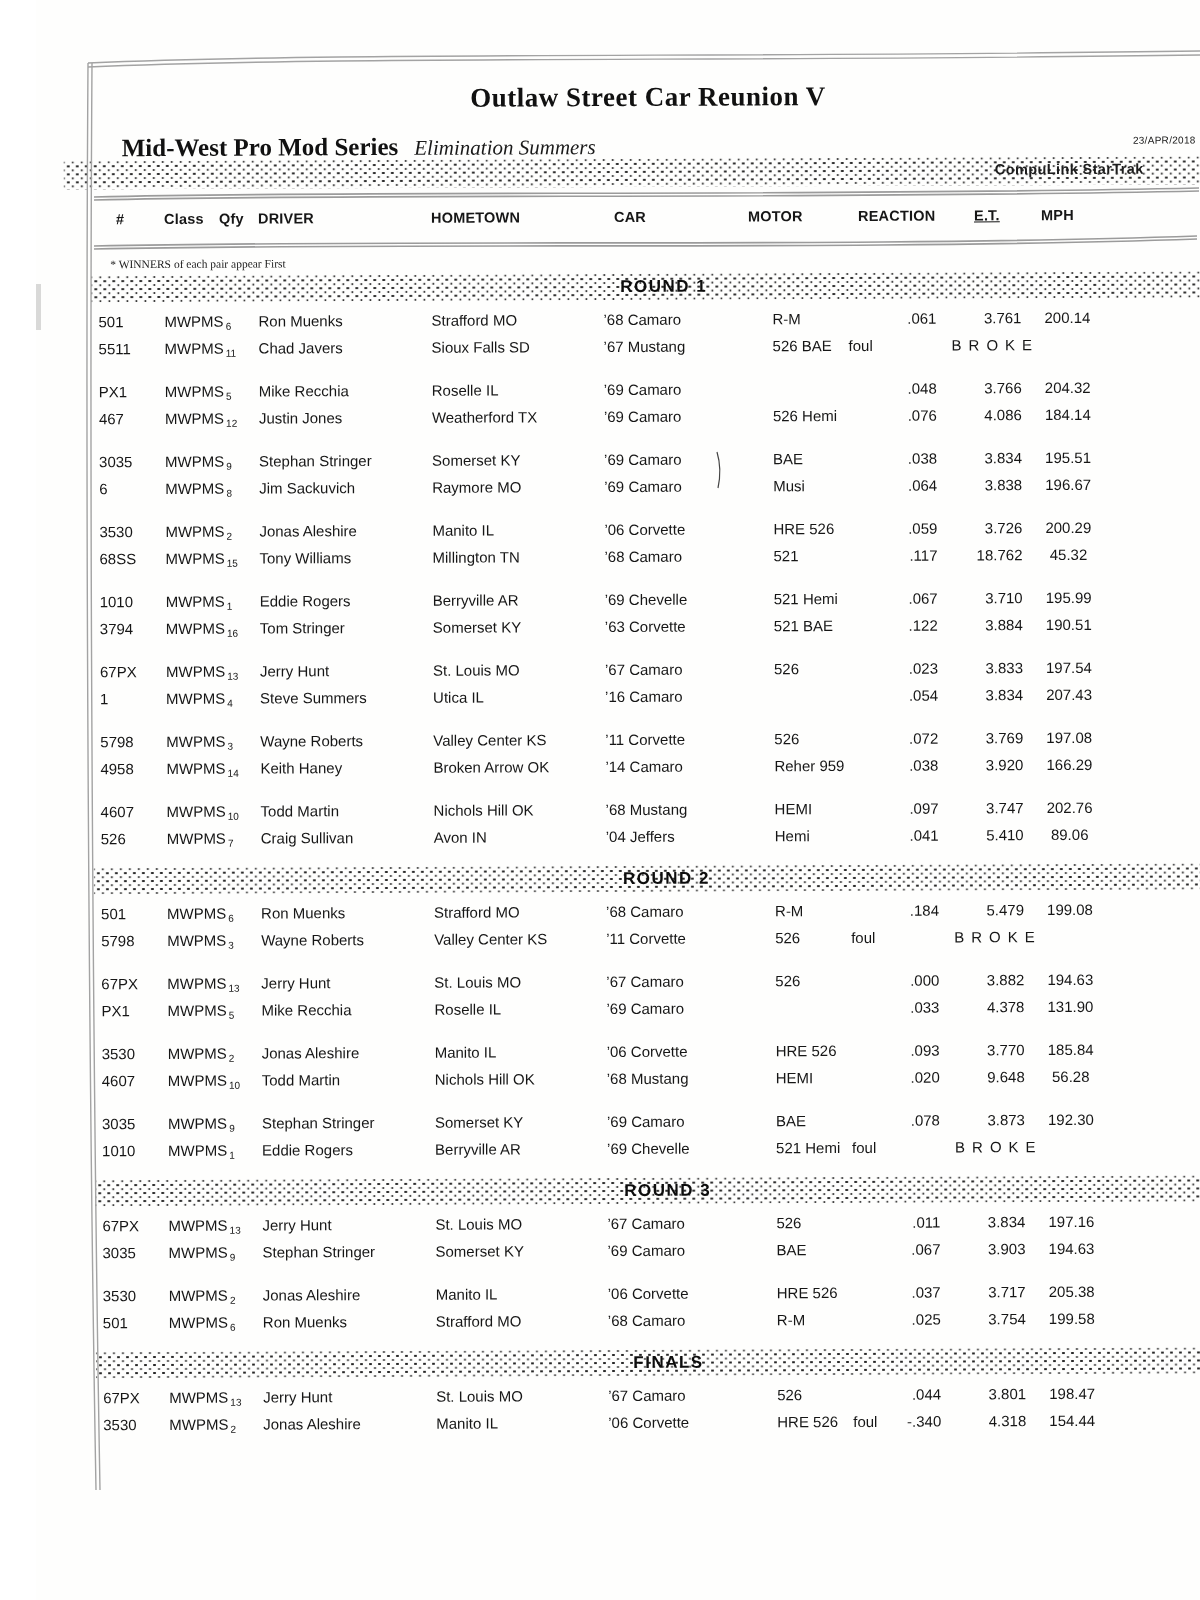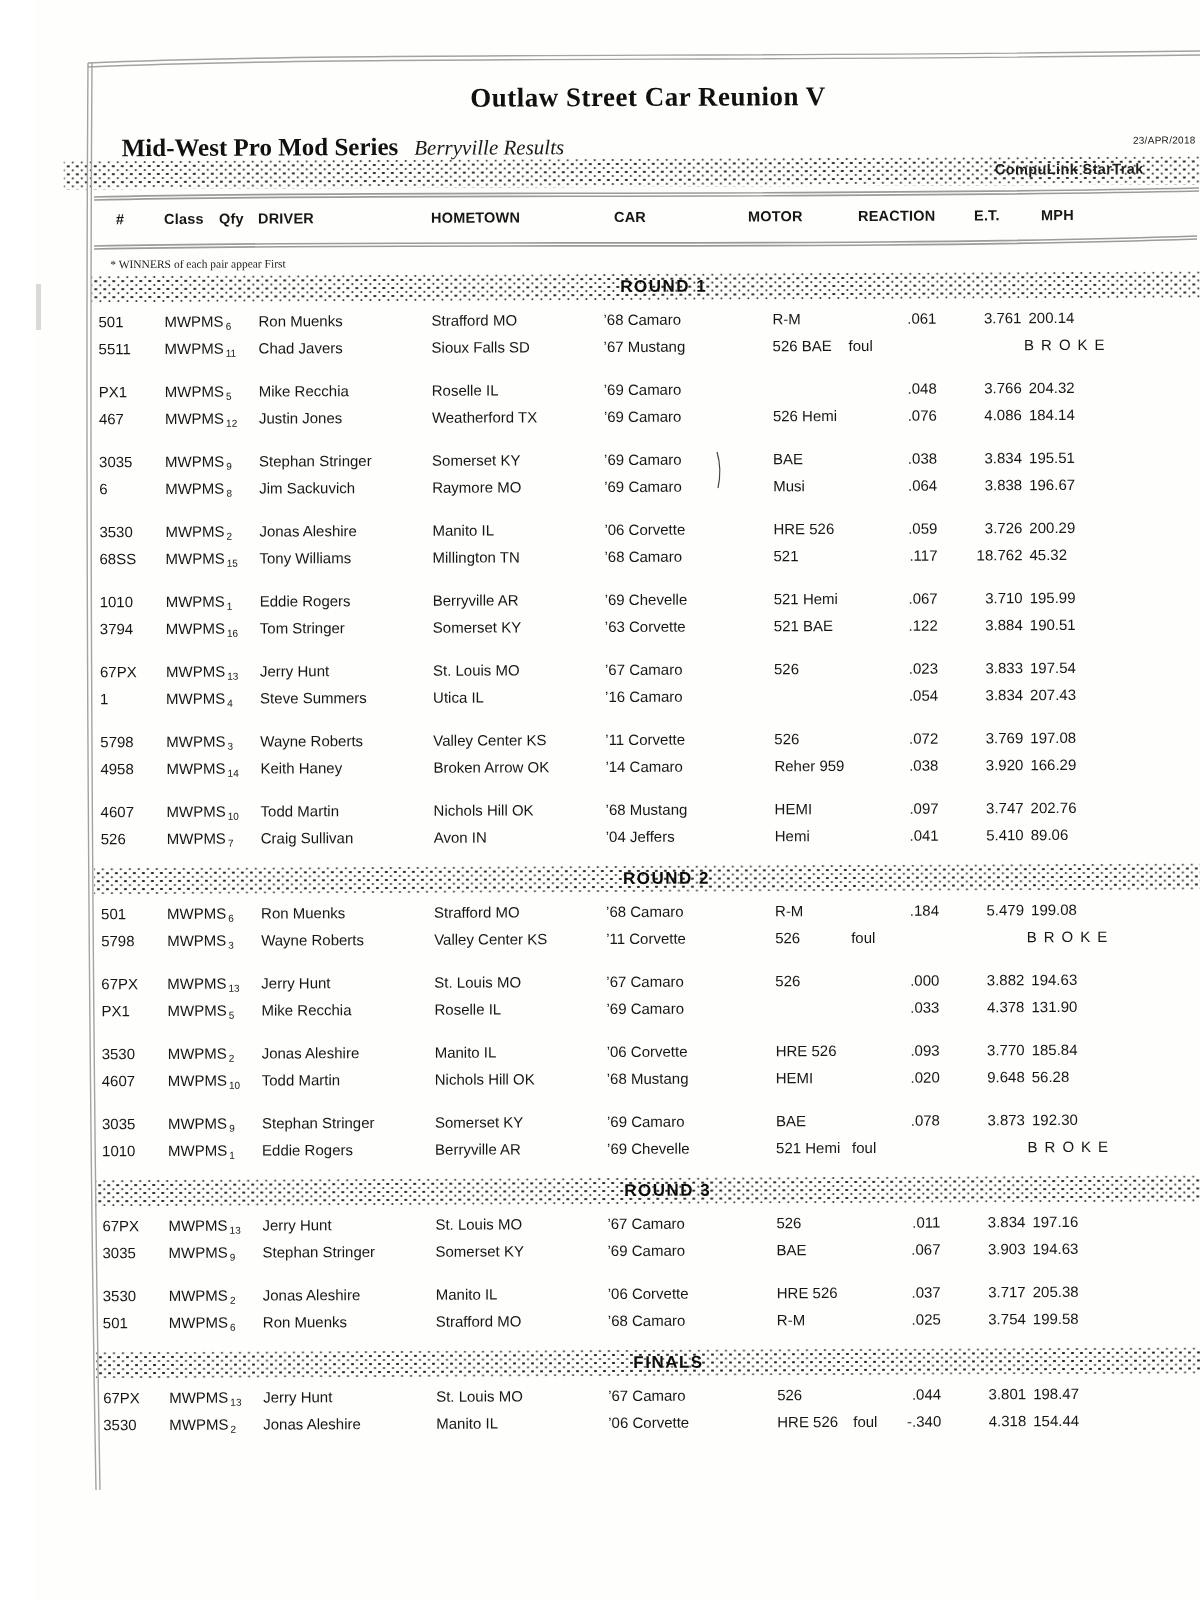--- a/index.html
+++ b/index.html
@@ -20,21 +20,21 @@
       radial-gradient(circle,#262626 .8px,transparent 1.25px);
     background-size:9px 8px,9px 8px;background-position:0 1px,4.5px 5px;}
   #topband{position:absolute;top:161px;left:28px;width:1172px;height:28px;z-index:1;}
   .watermark{position:absolute;right:92px;top:4px;font-size:14.5px;font-weight:bold;letter-spacing:.4px;color:#1d1d1d;}
 
   
   #colhead{position:absolute;top:206px;left:0;width:1200px;height:27px;font-weight:bold;font-size:14.5px;letter-spacing:.2px;}
   #colhead .c{line-height:27px;}
   .h-num{left:80px;} .h-class{left:128px;} .h-qfy{left:183px;} .h-driver{left:222px;}
   .h-home{left:395px;} .h-car{left:578px;} .h-motor{left:712px;} .h-react{left:822px;}
-  .h-et{left:938px;} .h-mph{left:1005px;}
+  .h-et{left:938px;text-decoration:underline;} .h-mph{left:1005px;}
 
   .note{position:absolute;top:258px;left:74px;font-family:Liberation Serif, serif;font-size:11.5px;color:#222;}
 
   
   #table{position:absolute;top:276px;left:0;width:1200px;}
   .section{margin-bottom:12px;}
   .banner{position:relative;height:26px;margin:0 0 6px 55px;width:1145px;text-align:center;}
   .banner span{display:inline-block;line-height:26px;font-weight:bold;font-size:17px;letter-spacing:1.5px;color:#0d0d0d;}
   .pair{margin-bottom:16px;}
   .row{position:relative;height:27px;font-size:15px;}
@@ -43,35 +43,35 @@
   .cls{left:128px;}
   .qfy{font-size:10px;margin-left:2px;position:relative;top:3px;}
   .driver{left:222px;}
   .home{left:395px;}
   .car{left:567px;}
   .motor{left:736px;}
   .react{left:800px;width:100px;}
   .foul{position:absolute;left:12px;top:0;line-height:27px;}
   .rv{position:absolute;right:0;top:0;line-height:27px;}
   .et{left:905px;width:80px;text-align:right;}
-  .mph{left:992px;width:78px;text-align:left;}
-  .broke{left:915px;width:160px;text-align:right;letter-spacing:7px;}
+  .mph{left:992px;width:78px;text-align:center;}
+  .broke{left:915px;width:160px;text-align:left;letter-spacing:7px;}
 
   #scanlines{position:absolute;inset:0;z-index:6;pointer-events:none;}
 </style>
 </head>
 <body>
 
 <div id="page">
   <div id="content">
 
     <div class="event-title">Outlaw Street Car Reunion V</div>
 
     <div class="series-line">
-      <span class="series-title">Mid-West Pro Mod Series</span><span class="series-sub">Berryville Results</span>
+      <span class="series-title">Mid-West Pro Mod Series</span><span class="series-sub">Elimination Summers</span>
     </div>
 
     <div class="date">23/APR/2018</div>
 
     <div id="topband" class="dotband">
       <span class="watermark">CompuLink StarTrak</span>
     </div>
 
     <div id="colhead">
       <span class="c h-num">#</span>

